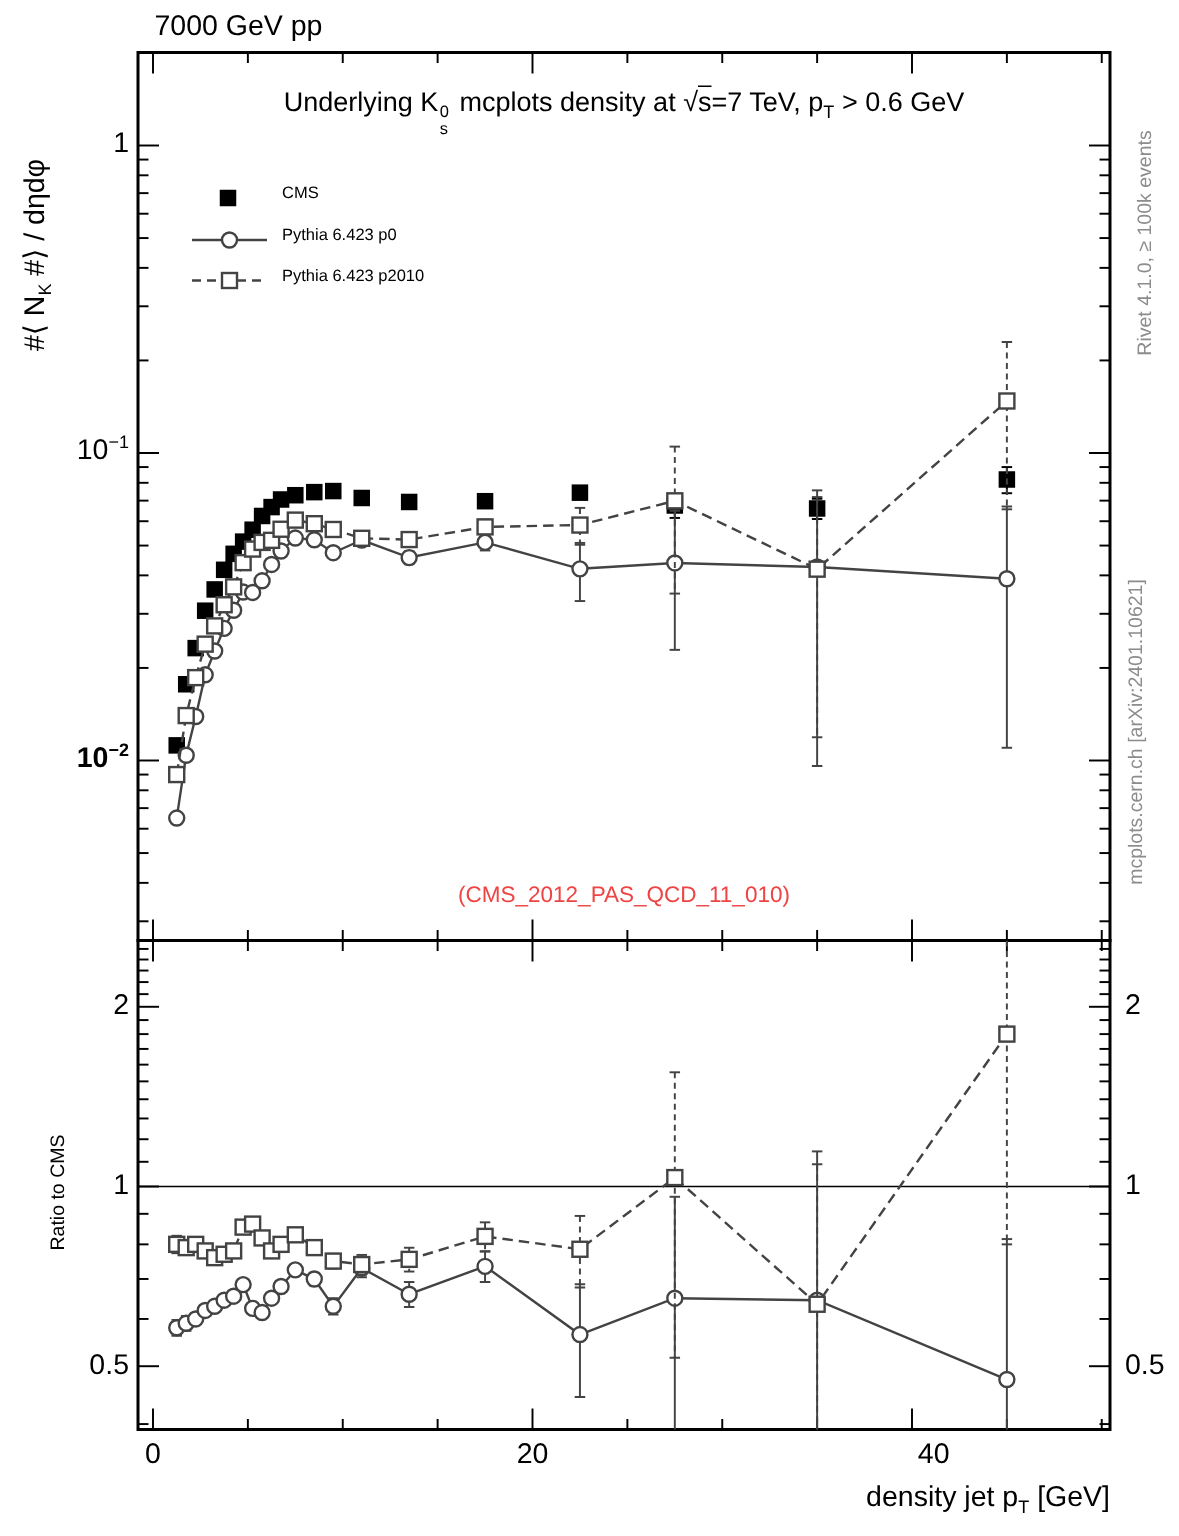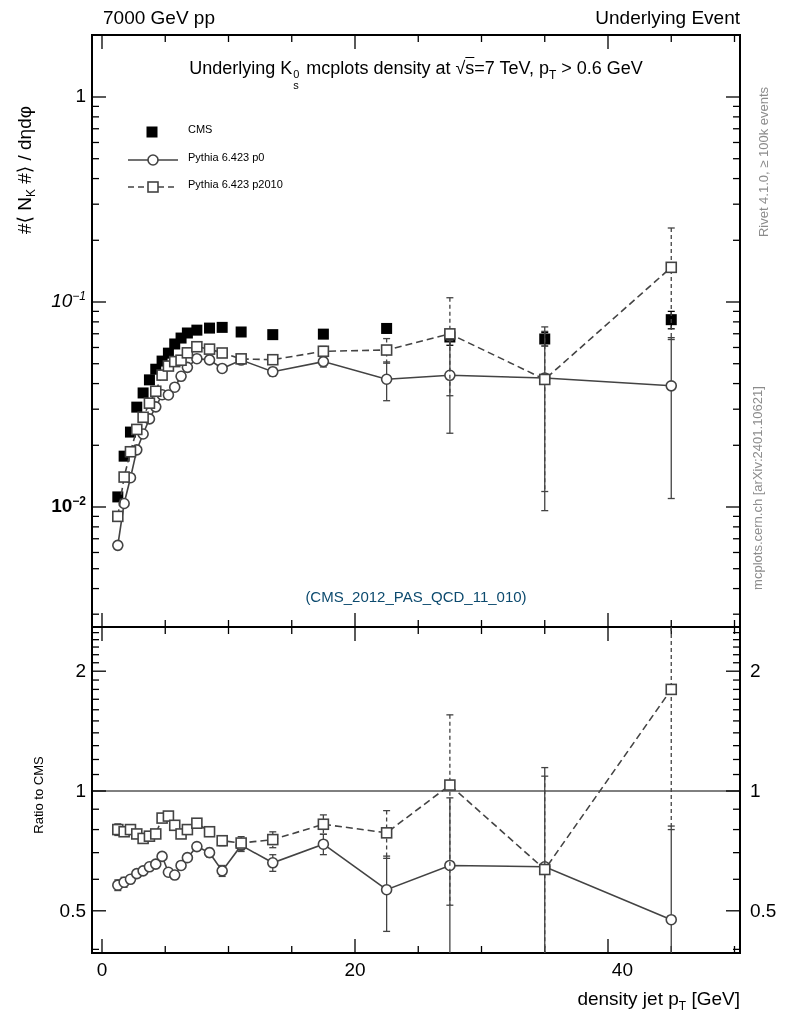--- a/index.html
+++ b/index.html
@@ -647,41 +647,40 @@
       <g>
         <rect x="146.5" y="126.5" width="11" height="11" fill="#000000"></rect>
         <line x1="128" y1="160" x2="178" y2="160" stroke="#434343" stroke-width="1.6"></line>
         <circle cx="153" cy="160" r="5" fill="#fff" stroke="#434343" stroke-width="1.6"></circle>
         <line x1="128" y1="187" x2="178" y2="187" stroke="#434343" stroke-width="1.6" stroke-dasharray="6,4"></line>
         <rect x="148" y="182" width="10" height="10" fill="#fff" stroke="#434343" stroke-width="1.6"></rect>
       </g>
     </svg>
 
   <div class="txt hdr hdr-left">7000 GeV pp</div>
-  <div class="txt hdr hdr-right">Underlying Event</div>
 
   <div class="txt title"><span>Underlying K</span><span class="stack">
         <span>0</span>
         <span>s</span>
       </span><span> mcplots density at </span><span>√</span><span class="ovl">s</span><span>=7 TeV, p</span><sub>T</sub><span> &gt; 0.6 GeV</span></div>
 
   <div class="txt lgtxt lg1">CMS</div>
   <div class="txt lgtxt lg2">Pythia 6.423 p0</div>
   <div class="txt lgtxt lg3">Pythia 6.423 p2010</div>
 
-  <div class="txt watermark" id="watermark" style="color: #0c4a6e;">(CMS_2012_PAS_QCD_11_010)</div>
+  <div class="txt watermark" id="watermark" style="color: #ef4444;">(CMS_2012_PAS_QCD_11_010)</div>
 
   <div class="txt ylab"><span>#⟨ N</span><sub>K</sub><span> #⟩ / dηdφ</span></div>
   <div class="txt ratiolab">Ratio to CMS</div>
   <div class="txt xlab"><span>density jet p</span><sub>T</sub><span> [GeV]</span></div>
 
   <div class="txt sidenote sn-top" id="sn-top" style="color: rgb(140, 140, 140);">Rivet 4.1.0, ≥ 100k events</div>
   <div class="txt sidenote sn-bot" id="sn-bot" style="color: rgb(140, 140, 140);">mcplots.cern.ch [arXiv:2401.10621]</div>
 <div class="tl" style="right: 700px; top: 86px; text-align: right;">1</div>
-    <div class="tl" style="right: 700px; top: 291px; text-align: right; font-style: italic;">10<sup>−1</sup></div>
+    <div class="tl" style="right: 700px; top: 291px; text-align: right;">10<sup>−1</sup></div>
     <div class="tl" style="right: 700px; top: 496px; text-align: right; font-weight: bold;">10<sup>−2</sup></div>
     <div class="tl" style="right: 700px; top: 661.19px; text-align: right;">2</div>
     <div class="tl" style="left: 750px; top: 661.19px;">2</div>
     <div class="tl" style="right: 700px; top: 781px; text-align: right;">1</div>
     <div class="tl" style="left: 750px; top: 781px;">1</div>
     <div class="tl" style="right: 700px; top: 900.81px; text-align: right;">0.5</div>
     <div class="tl" style="left: 750px; top: 900.81px;">0.5</div>
     <div class="tl" style="left: 77px; top: 960px; width: 50px; text-align: center;">0</div>
     <div class="tl" style="left: 330px; top: 960px; width: 50px; text-align: center;">20</div>
     <div class="tl" style="left: 583px; top: 960px; width: 50px; text-align: right;">40</div>

